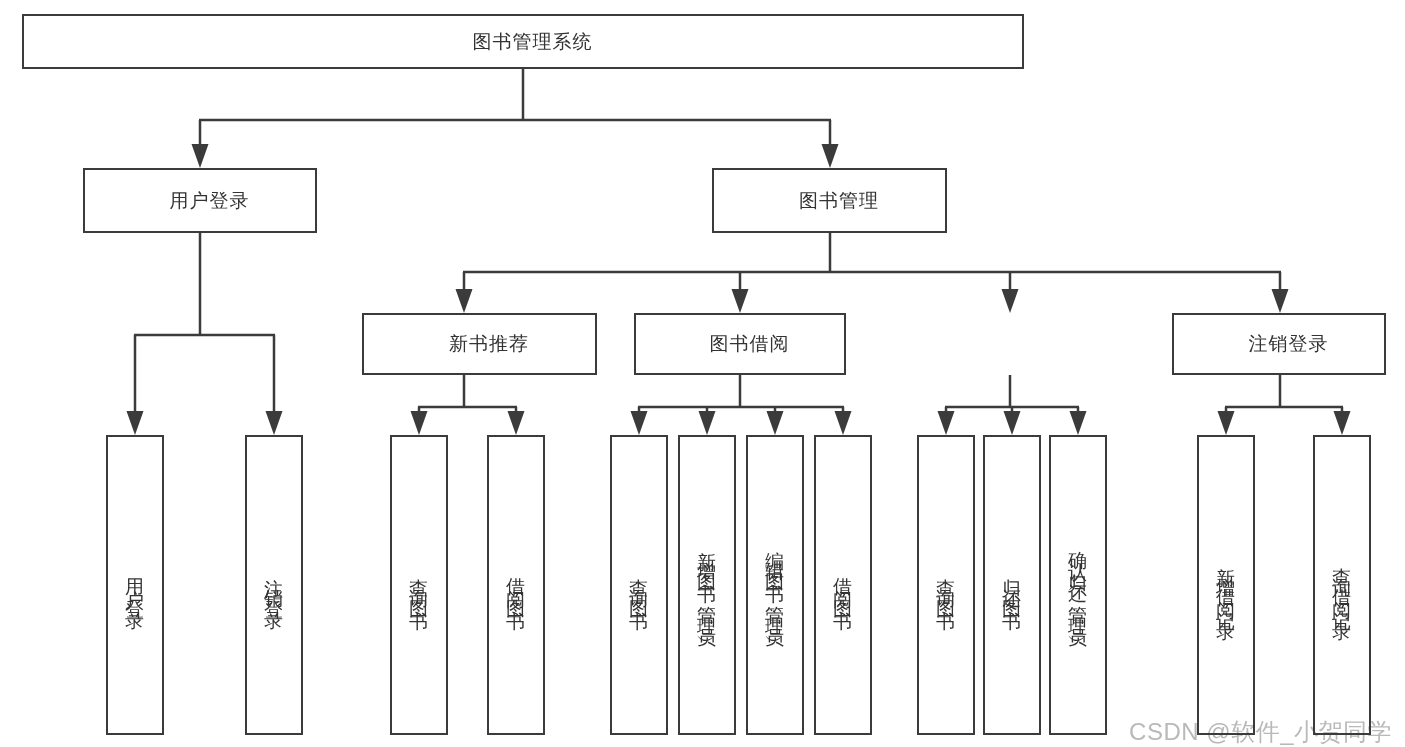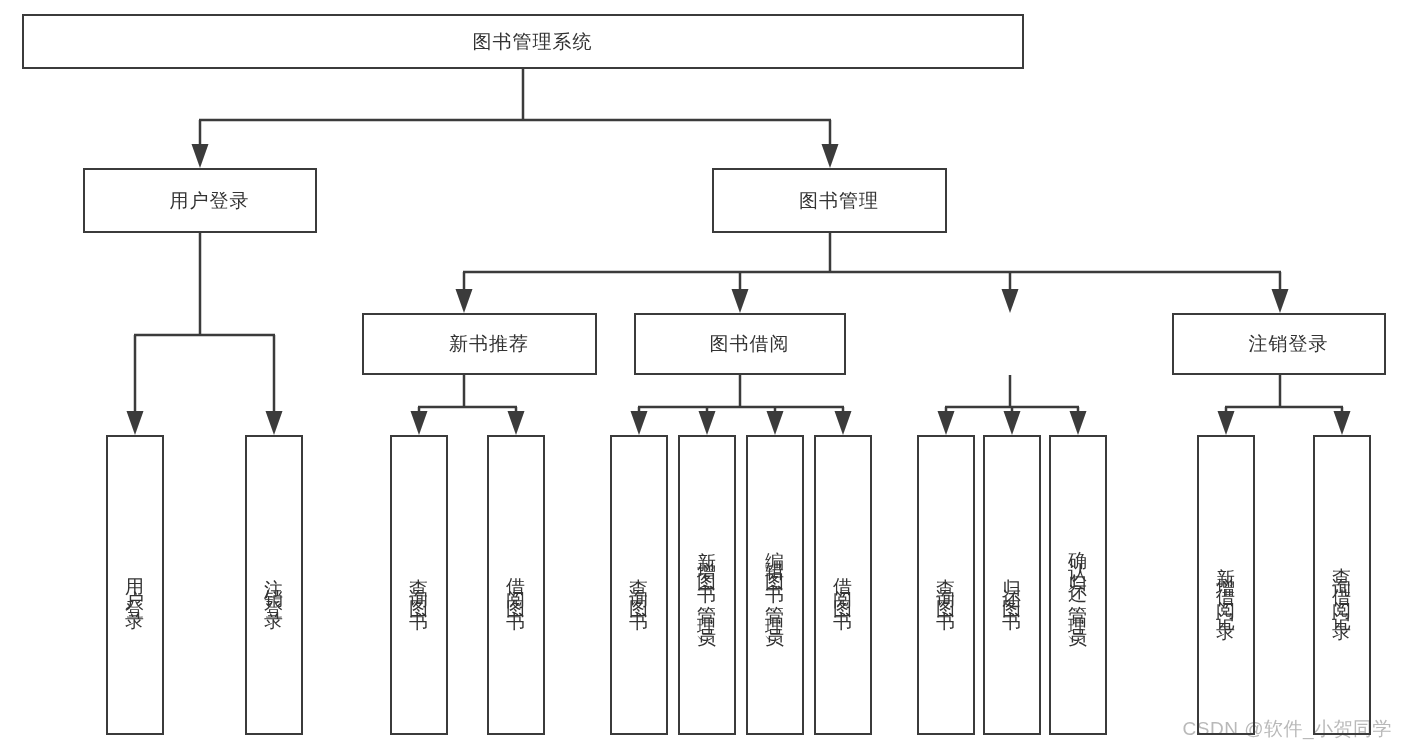--- a/index.html
+++ b/index.html
@@ -26,21 +26,21 @@
     writing-mode:vertical-rl;
     text-orientation:mixed;
     letter-spacing:11px;
     line-height:1;
     font-size:19px;
     white-space:nowrap;
   }
   .watermark{
     position:absolute;
     top:716px;right:13px;
-    font-size:19px;
+    font-size:24px;
     color:#b9b9b9;
     letter-spacing:0.5px;
     mix-blend-mode:darken;
     z-index:5;
     white-space:nowrap;
   }
 </style>
 </head>
 <body>
 

